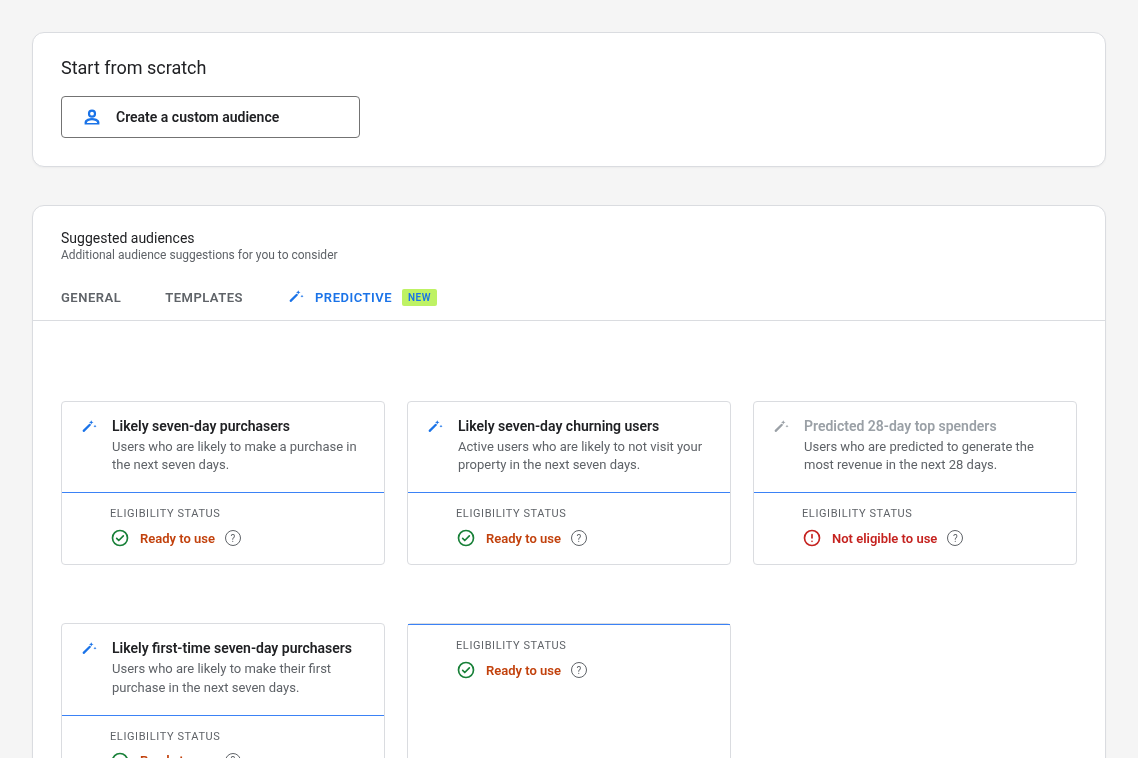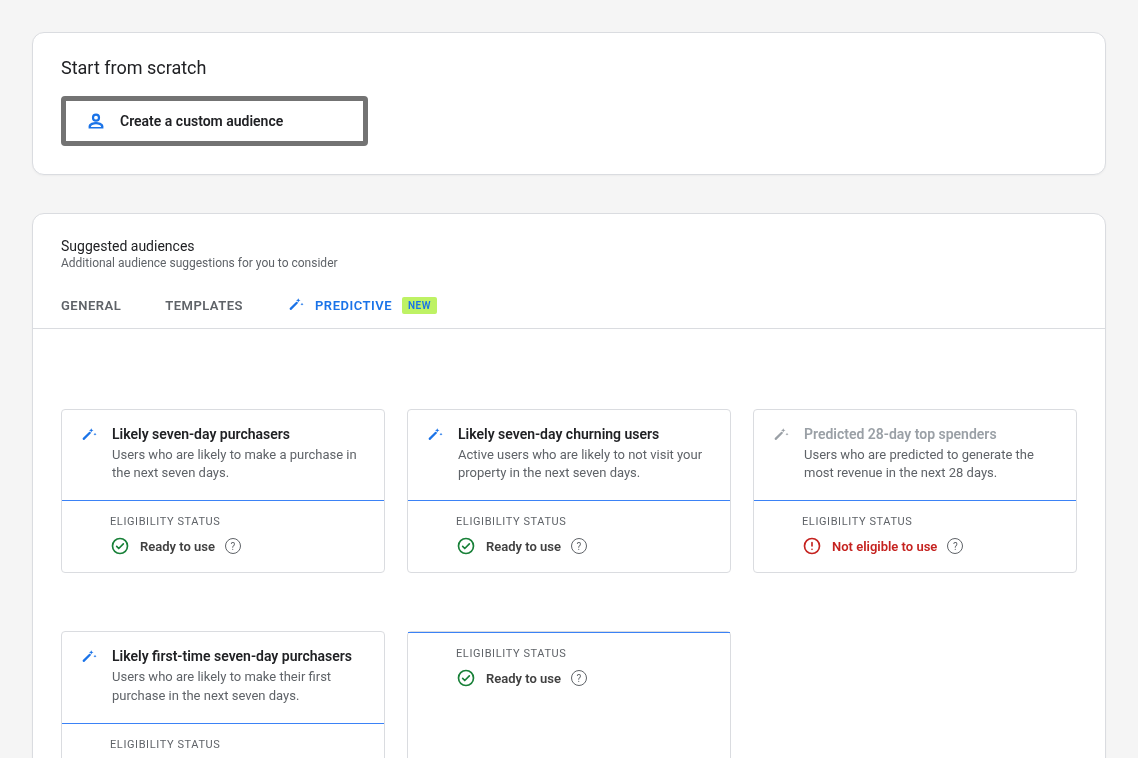--- a/index.html
+++ b/index.html
@@ -23,21 +23,21 @@
   .scratch-title {
     font-size: 18px;
     font-weight: 400;
     color: #202124;
     margin-bottom: 18px;
   }
   .create-btn {
     display: inline-flex;
     align-items: center;
     gap: 14px;
-    border: 5px solid #737373;
+    border: 1px solid #737373;
     border-radius: 4px;
     background: #fff;
     padding: 10px 80px 10px 20px;
     cursor: pointer;
     font: inherit;
   }
   .create-btn-label {
     font-size: 14px;
     font-weight: 600;
     color: #202124;
@@ -145,21 +145,21 @@
   .status-row {
     display: flex;
     align-items: center;
     gap: 10px;
     margin-top: 8px;
   }
   .status-text {
     font-size: 13px;
     font-weight: 600;
   }
-  .status-ready { color: #404040; }
+  .status-ready { color: #c2410c; }
   .status-not   { color: #c5221f; }
   .help-circle {
     width: 16px; height: 16px;
     border: 1px solid #5f6368;
     border-radius: 50%;
     display: inline-flex;
     align-items: center;
     justify-content: center;
     font-size: 10px;
     color: #5f6368;

